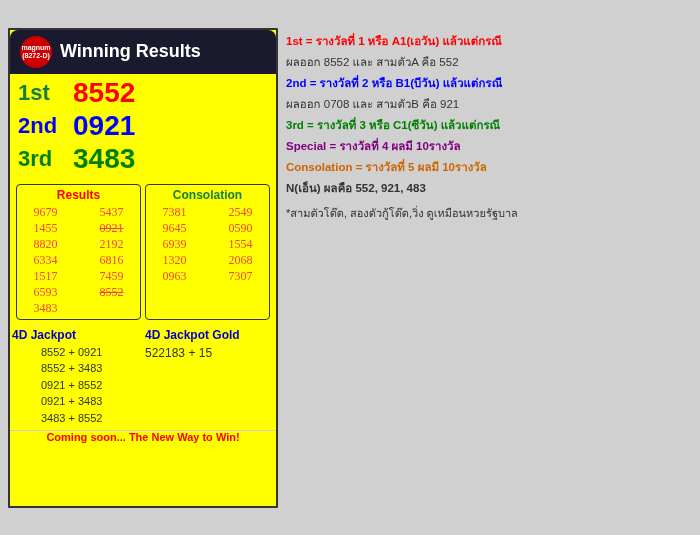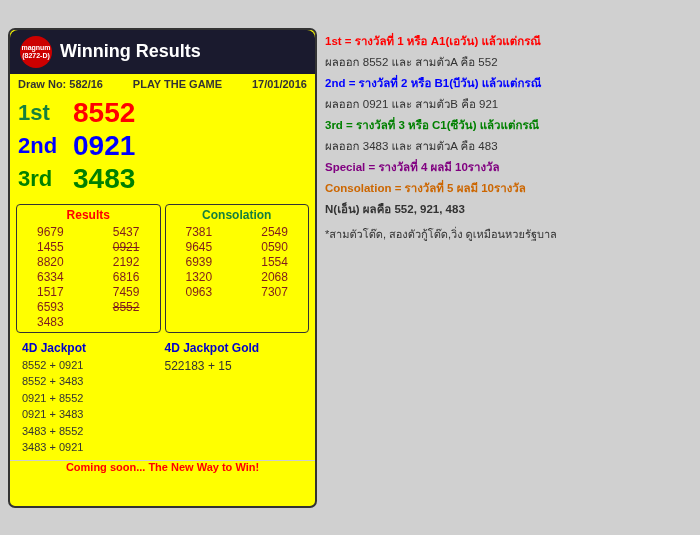--- a/index.html
+++ b/index.html
@@ -15,23 +15,23 @@
     }
     .main-container {
       display: flex;
       gap: 8px;
       align-items: flex-start;
       width: 700px;
       padding: 8px;
     }
     .card {
       background: #ffff00;
-      border-radius: 7px;
+      border-radius: 1px;
       border: 2px solid #333;
-      width: 309px;
+      width: 270px;
       min-height: 480px;
       padding: 0;
       flex-shrink: 0;
     }
     .card-header {
       background: #1a1a2e;
       border-radius: 8px 8px 0 0;
       padding: 6px 10px;
       display: flex;
       align-items: center;
@@ -97,42 +97,44 @@
       font-size: 12px;
       margin-bottom: 3px;
     }
     .special-title { color: red; }
     .consolation-title { color: #15803d; }
     .prize-numbers {
       display: grid;
       grid-template-columns: 1fr 1fr;
       gap: 1px 15px;
       font-size: 12px;
-      color: #7f1d1d;
+      color: #ef4444;
+      font-family: Liberation Serif, serif;
     }
     .prize-num { text-align: center; }
     .strikethrough { text-decoration: line-through; }
     .jackpot-section {
       display: flex;
       gap: 4px;
-      padding: 4px 12px;
+      padding: 4px 2px;
     }
     .jackpot-box {
       flex: 1;
     }
     .jackpot-title {
       color: #0000cc;
       font-weight: bold;
       font-size: 12px;
       margin-bottom: 2px;
     }
     .jackpot-entries {
       font-size: 11px;
       color: #333;
       line-height: 1.5;
+      margin-left: 29px;
     }
     .jackpot-gold-entries {
       font-size: 12px;
       color: #333;
       line-height: 1.5;
     }
     .coming-soon {
       text-align: center;
       color: red;
       font-weight: bold;
@@ -169,25 +171,20 @@
   <div class="card">
 
     <div class="card-header">
       <div class="logo-circle">
         <span style="white-space:pre;font-size:7px;">magnum
 (8272-D)</span>
       </div>
       <div class="card-title">Winning Results</div>
     </div>
 
-    <div class="draw-info">
-      <span>Draw No: 582/16</span>
-      <span>PLAY THE GAME</span>
-      <span>17/01/2016</span>
-    </div>
 
     <div class="results-section">
       <div class="result-row">
         <span class="result-label-1st">1st</span>
         <span class="result-number-1st">8552</span>
       </div>
       <div class="result-row">
         <span class="result-label-2nd">2nd</span>
         <span class="result-number-2nd">0921</span>
       </div>
@@ -236,21 +233,20 @@
 
     <div class="jackpot-section">
       <div class="jackpot-box">
         <div class="jackpot-title">4D Jackpot</div>
         <div class="jackpot-entries">
           <div>8552 + 0921</div>
           <div>8552 + 3483</div>
           <div>0921 + 8552</div>
           <div>0921 + 3483</div>
           <div>3483 + 8552</div>
-          <div>3483 + 0921</div>
         </div>
       </div>
       <div class="jackpot-box">
         <div class="jackpot-title">4D Jackpot Gold</div>
         <div class="jackpot-gold-entries">
           <div>522183 + 15</div>
         </div>
       </div>
     </div>
 
@@ -261,27 +257,24 @@
     <div class="annotation-line">
       <span class="ann-red">1st = รางวัลที่ 1 หรือ A1(เอวัน) แล้วแต่กรณี</span>
     </div>
     <div class="annotation-line">
       <span>ผลออก 8552  และ  สามตัวA คือ 552</span>
     </div>
     <div class="annotation-line">
       <span class="ann-blue">2nd = รางวัลที่ 2 หรือ B1(บีวัน) แล้วแต่กรณี</span>
     </div>
     <div class="annotation-line">
-      <span>ผลออก 0921  และ  สามตัวB คือ 921</span>
+      <span>ผลออก 0708  และ  สามตัวB คือ 921</span>
     </div>
     <div class="annotation-line">
       <span class="ann-green">3rd = รางวัลที่ 3 หรือ C1(ซีวัน) แล้วแต่กรณี</span>
-    </div>
-    <div class="annotation-line">
-      <span>ผลออก 3483  และ  สามตัวA คือ 483</span>
     </div>
     <div class="annotation-line">
       <span class="ann-purple">Special = รางวัลที่ 4 ผลมี 10รางวัล</span>
     </div>
     <div class="annotation-line">
       <span class="ann-orange">Consolation = รางวัลที่ 5 ผลมี 10รางวัล</span>
     </div>
     <div class="annotation-line">
       <span class="bold">N(เอ็น) ผลคือ 552, 921, 483</span>
     </div>

